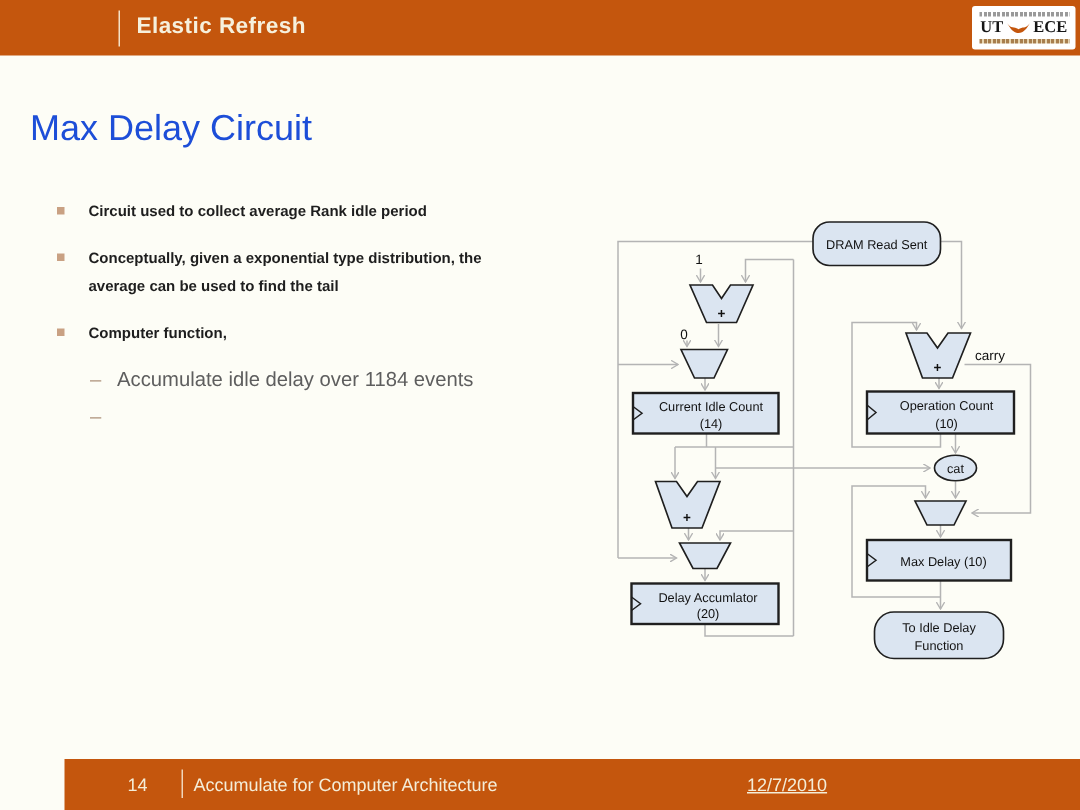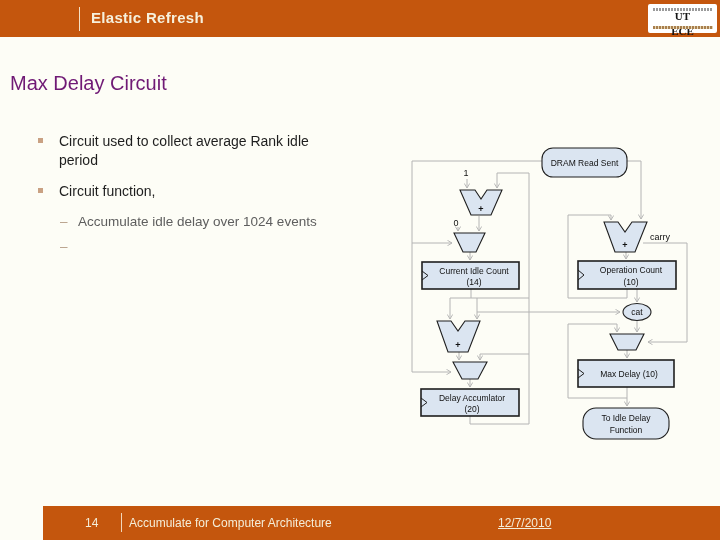--- a/index.html
+++ b/index.html
@@ -6,28 +6,28 @@
   .slide{position:relative;width:720px;height:540px;background:#FDFDF6;overflow:hidden;
          font-family:"Liberation Sans",sans-serif;}
   
   .hdr{position:absolute;left:0;top:0;width:720px;height:37px;background:#C4560D;}
   .hdr-sep{position:absolute;left:79px;top:7px;width:1px;height:24px;background:rgba(253,248,231,.85);}
   .hdr-title{position:absolute;left:91px;top:9px;font-size:15px;font-weight:bold;color:#F6F0DC;letter-spacing:.3px;}
   .logo{position:absolute;right:3px;top:4px;width:69px;height:29px;background:#ffffff;border-radius:2px;
         display:flex;flex-direction:column;justify-content:center;align-items:center;padding:1px 0;box-sizing:border-box;}
   .logo .stripe{width:60px;height:3px;background:repeating-linear-gradient(90deg,#9a9a9a 0 2px,transparent 2px 3px);}
   .logo .stripe.btm{background:repeating-linear-gradient(90deg,#a87f4e 0 2px,#e7d6b2 2px 3px);}
-  .logo-mid{display:flex;align-items:center;gap:2px;height:15px;flex-direction:column;}
+  .logo-mid{display:flex;align-items:center;gap:2px;height:15px;}
   .logo-mid span{font-family:"Liberation Serif",serif;font-weight:bold;font-size:11px;color:#161616;line-height:1;}
   
-  .title{position:absolute;left:10px;top:72px;font-size:20px;color:#701a75;}
+  .title{position:absolute;left:20px;top:72px;font-size:24px;color:#1d4ed8;}
   
   .bullets{position:absolute;left:38px;top:132px;width:330px;list-style:none;margin:0;padding:0;}
   .bullets li{position:relative;margin:0 0 12px 0;}
-  .bullets li.main{padding-left:21px;font-size:14px;line-height:19px;font-weight:normal;color:#1E1E1E;width:288px;}
+  .bullets li.main{padding-left:21px;font-size:10px;line-height:19px;font-weight:bold;color:#1E1E1E;width:288px;}
   .bullets li.main .sq{position:absolute;left:0;top:6px;width:5px;height:5px;background:#C9A183;}
   .bullets li.sub{padding-left:40px;font-size:13.5px;line-height:17px;font-weight:normal;color:#5E5E5E;width:278px;margin-bottom:8px;}
   .bullets li.sub .dash{position:absolute;left:22px;top:0;color:#B49B85;}
   
   .ftr{position:absolute;left:0;top:506px;width:720px;height:34px;background:#C4560D;color:#F4EDD8;font-size:12px;margin-left:43px;}
   .ftr-page{position:absolute;left:42px;top:10px;}
   .ftr-sep{position:absolute;left:78px;top:7px;width:1px;height:19px;background:rgba(253,248,231,.8);}
   .ftr-left{position:absolute;left:86px;top:10px;}
   .ftr-date{position:absolute;left:455px;top:10px;text-decoration:underline;}
   
@@ -63,28 +63,29 @@
 
   <div class="title">Max Delay Circuit</div>
 
   <ul class="bullets">
     <li class="main">
       <span class="sq"></span>
       <span>Circuit used to collect average Rank idle period</span>
     </li>
     <li class="main">
       <span class="sq"></span>
+      <span>Conceptually, given a exponential type distribution, the average can be used to find the tail</span>
     </li>
     <li class="main">
       <span class="sq"></span>
-      <span>Circuit function,</span>
+      <span>Computer function,</span>
     </li>
     <li class="sub">
       <span class="dash">–</span>
-      <span>Accumulate idle delay over 1024 events</span>
+      <span>Accumulate idle delay over 1184 events</span>
     </li>
     <li class="sub">
       <span class="dash">–</span>
     </li>
   </ul>
 
   <svg class="diagram" viewBox="400 135 320 320">
     <defs>
       <marker id="arr" viewBox="0 0 6 6" refX="5" refY="3" markerWidth="5.5" markerHeight="5.5" orient="auto">
         <path d="M0,0 L5,3 L0,6" fill="none" stroke="#B4B4B4" stroke-width="1"></path>

